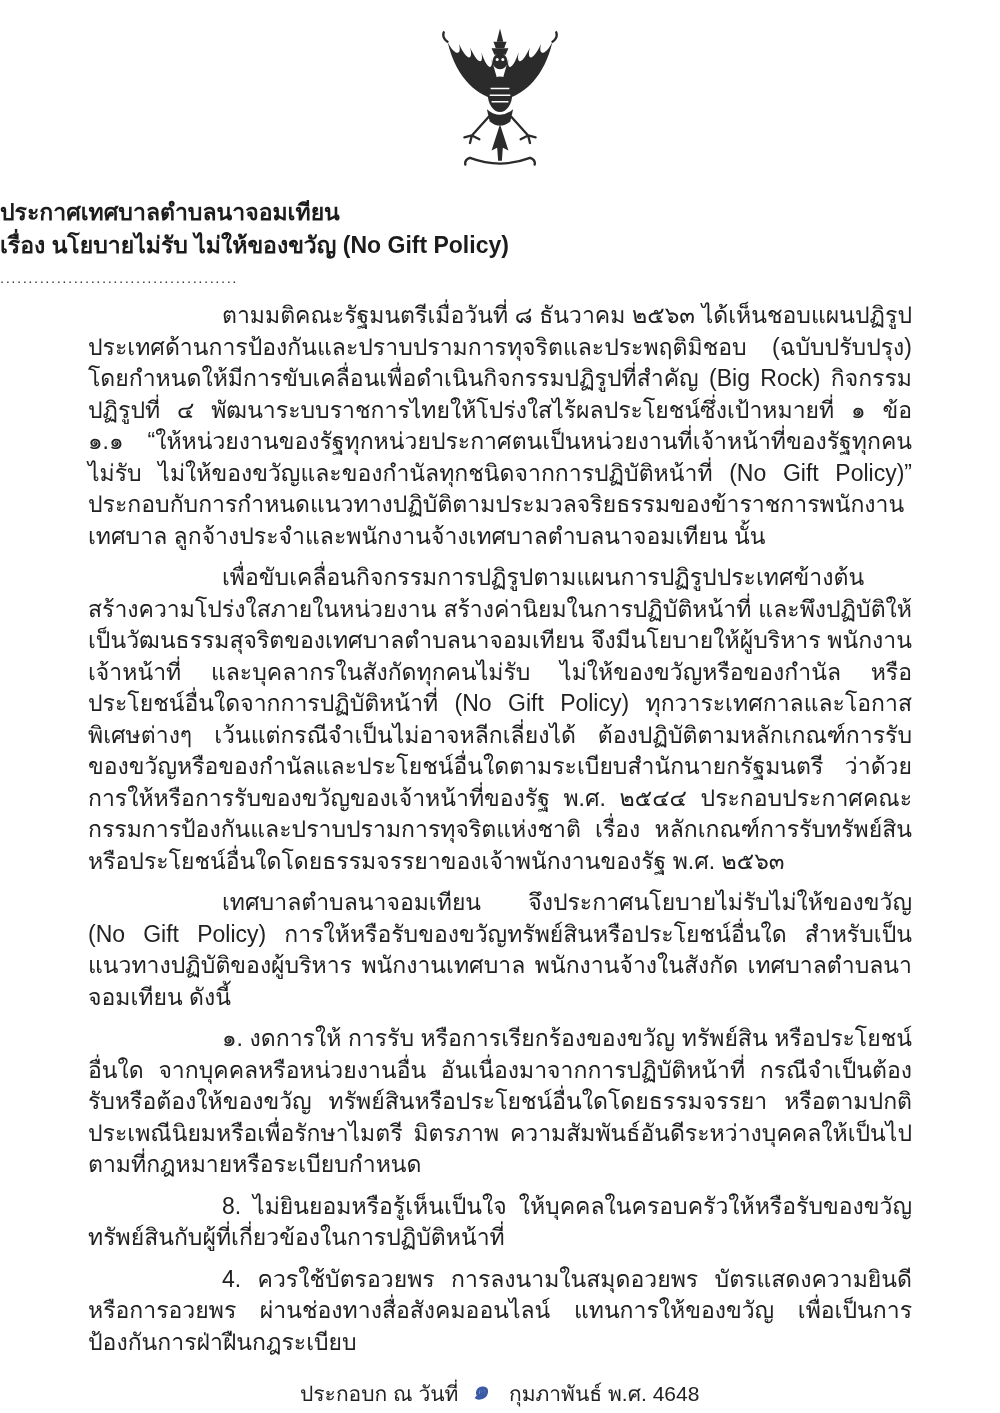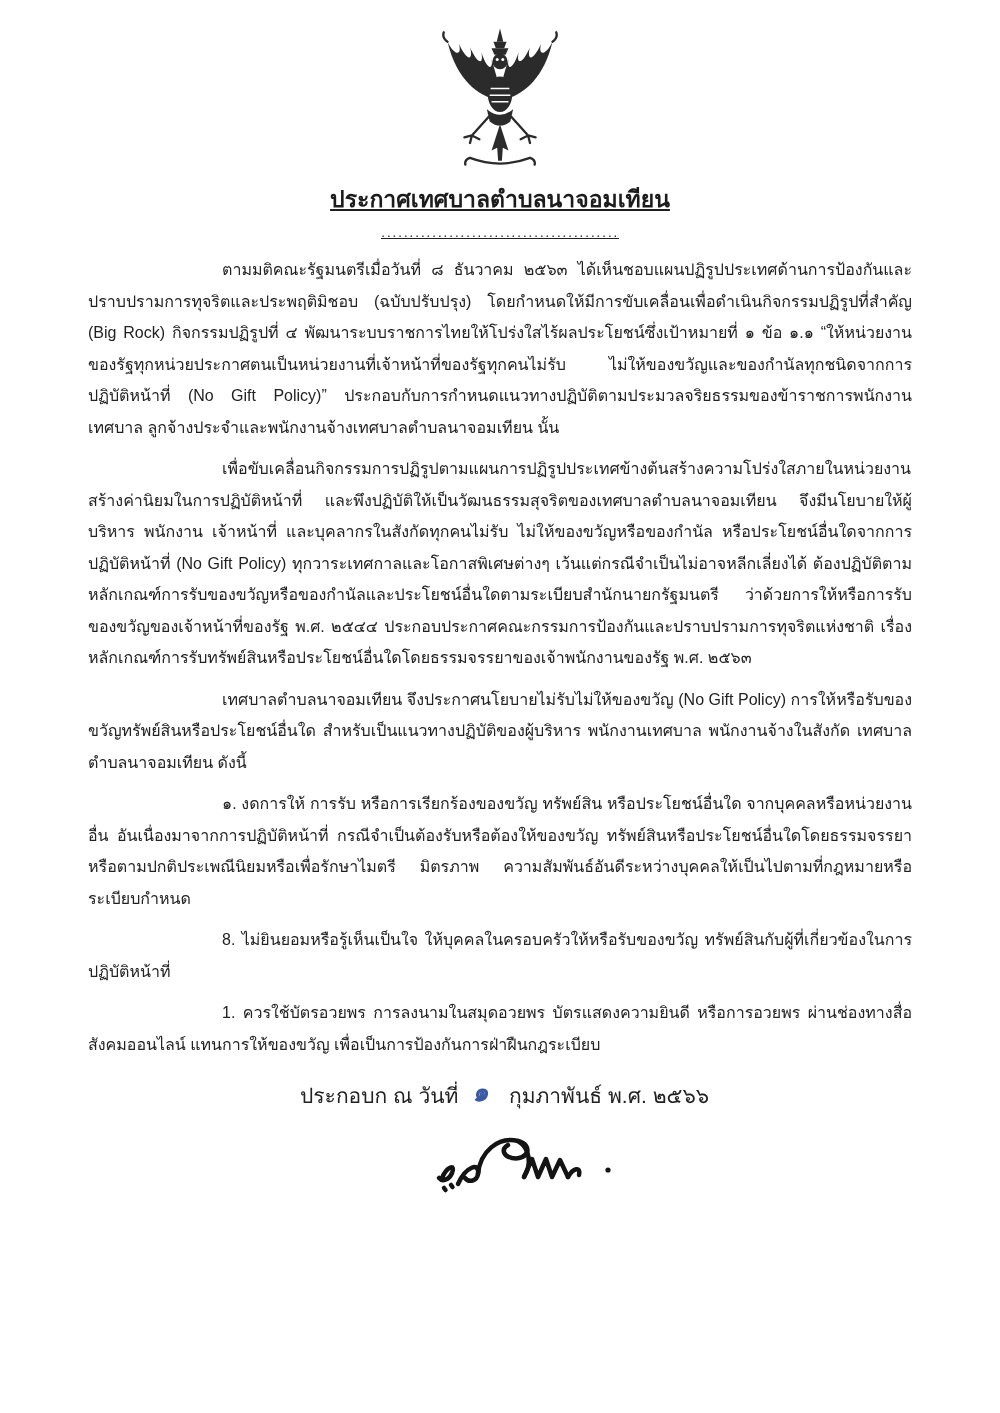--- a/index.html
+++ b/index.html
@@ -4,26 +4,26 @@
 <style>
   html,body{margin:0;padding:0;background:#e8e8e8;}
   .page{
     width:1000px;height:1413px;margin:0 auto;background:#ffffff;
     position:relative;overflow:hidden;
     font-family:"Liberation Sans", sans-serif;
     color:#1f1f1f;
   }
   .emblem-wrap{width:100%;text-align:center;padding-top:26px;}
   .emblem-wrap svg{display:inline-block;}
-  .title-block{text-align:center;margin-top:11px;text-decoration:underline;}
+  .title-block{text-align:left;margin-top:24px;}
   .title-line{font-size:23px;font-weight:600;line-height:33px;color:#1c1c1c;}
   .divider-dots{font-size:15px;letter-spacing:1.5px;color:#3a3a3a;line-height:20px;margin-top:6px;}
   .doc-body{padding:0 88px;margin-top:12px;}
   .para{
-    font-size:16px;line-height:31.5px;margin:10px 0 0 0;
+    font-size:23px;line-height:31.5px;margin:10px 0 0 0;
     text-align:justify;text-indent:134px;color:#222;
   }
   .date-line{
     margin-top:18px;padding-left:212px;font-size:21px;line-height:32px;color:#222;
     white-space:pre-wrap;
   }
   .hand-day{
     color:#3b5aa5;font-size:26px;font-style:italic;font-weight:600;
     display:inline-block;transform:rotate(-6deg) translateY(-2px);
     margin:0 20px 0 14px;
@@ -77,32 +77,33 @@
 
       <path class="g" d="M80,104 L71,132 L77,129 L78,143 L82,143 L83,129 L89,132 Z"></path>
 
       <path class="gs" d="M48,140 Q80,152 112,140"></path>
       <path class="gs" d="M48,140 q-6,2 -5,7 M112,140 q6,2 5,7"></path>
     </svg>
   </div>
 
   <div class="title-block">
     <div class="title-line">ประกาศเทศบาลตำบลนาจอมเทียน</div>
+    <div class="title-line">เรื่อง นโยบายไม่รับ ไม่ให้ของขวัญ (No Gift Policy)</div>
     <div class="divider-dots">..........................................</div>
   </div>
 
   <div class="doc-body">
     <p class="para">ตามมติคณะรัฐมนตรีเมื่อวันที่ ๘ ธันวาคม ๒๕๖๓ ได้เห็นชอบแผนปฏิรูปประเทศด้านการป้องกันและปราบปรามการทุจริตและประพฤติมิชอบ (ฉบับปรับปรุง) โดยกำหนดให้มีการขับเคลื่อนเพื่อดำเนินกิจกรรมปฏิรูปที่สำคัญ (Big Rock) กิจกรรมปฏิรูปที่ ๔ พัฒนาระบบราชการไทยให้โปร่งใสไร้ผลประโยชน์ซึ่งเป้าหมายที่ ๑ ข้อ ๑.๑ “ให้หน่วยงานของรัฐทุกหน่วยประกาศตนเป็นหน่วยงานที่เจ้าหน้าที่ของรัฐทุกคนไม่รับ ไม่ให้ของขวัญและของกำนัลทุกชนิดจากการปฏิบัติหน้าที่ (No Gift Policy)” ประกอบกับการกำหนดแนวทางปฏิบัติตามประมวลจริยธรรมของข้าราชการพนักงานเทศบาล ลูกจ้างประจำและพนักงานจ้างเทศบาลตำบลนาจอมเทียน นั้น</p>
     <p class="para">เพื่อขับเคลื่อนกิจกรรมการปฏิรูปตามแผนการปฏิรูปประเทศข้างต้นสร้างความโปร่งใสภายในหน่วยงาน สร้างค่านิยมในการปฏิบัติหน้าที่ และพึงปฏิบัติให้เป็นวัฒนธรรมสุจริตของเทศบาลตำบลนาจอมเทียน จึงมีนโยบายให้ผู้บริหาร พนักงาน เจ้าหน้าที่ และบุคลากรในสังกัดทุกคนไม่รับ ไม่ให้ของขวัญหรือของกำนัล หรือประโยชน์อื่นใดจากการปฏิบัติหน้าที่ (No Gift Policy) ทุกวาระเทศกาลและโอกาสพิเศษต่างๆ เว้นแต่กรณีจำเป็นไม่อาจหลีกเลี่ยงได้ ต้องปฏิบัติตามหลักเกณฑ์การรับของขวัญหรือของกำนัลและประโยชน์อื่นใดตามระเบียบสำนักนายกรัฐมนตรี ว่าด้วยการให้หรือการรับของขวัญของเจ้าหน้าที่ของรัฐ พ.ศ. ๒๕๔๔ ประกอบประกาศคณะกรรมการป้องกันและปราบปรามการทุจริตแห่งชาติ เรื่อง หลักเกณฑ์การรับทรัพย์สินหรือประโยชน์อื่นใดโดยธรรมจรรยาของเจ้าพนักงานของรัฐ พ.ศ. ๒๕๖๓</p>
     <p class="para">เทศบาลตำบลนาจอมเทียน จึงประกาศนโยบายไม่รับไม่ให้ของขวัญ (No Gift Policy) การให้หรือรับของขวัญทรัพย์สินหรือประโยชน์อื่นใด สำหรับเป็นแนวทางปฏิบัติของผู้บริหาร พนักงานเทศบาล พนักงานจ้างในสังกัด เทศบาลตำบลนาจอมเทียน ดังนี้</p>
     <p class="para">๑. งดการให้ การรับ หรือการเรียกร้องของขวัญ ทรัพย์สิน หรือประโยชน์อื่นใด จากบุคคลหรือหน่วยงานอื่น อันเนื่องมาจากการปฏิบัติหน้าที่ กรณีจำเป็นต้องรับหรือต้องให้ของขวัญ ทรัพย์สินหรือประโยชน์อื่นใดโดยธรรมจรรยา หรือตามปกติประเพณีนิยมหรือเพื่อรักษาไมตรี มิตรภาพ ความสัมพันธ์อันดีระหว่างบุคคลให้เป็นไปตามที่กฎหมายหรือระเบียบกำหนด</p>
     <p class="para">8. ไม่ยินยอมหรือรู้เห็นเป็นใจ ให้บุคคลในครอบครัวให้หรือรับของขวัญ ทรัพย์สินกับผู้ที่เกี่ยวข้องในการปฏิบัติหน้าที่</p>
-    <p class="para">1. ควรใช้บัตรอวยพร การลงนามในสมุดอวยพร บัตรแสดงความยินดี หรือการอวยพร ผ่านช่องทางสื่อสังคมออนไลน์ แทนการให้ของขวัญ เพื่อเป็นการป้องกันการฝ่าฝืนกฎระเบียบ</p>
+    <p class="para">4. ควรใช้บัตรอวยพร การลงนามในสมุดอวยพร บัตรแสดงความยินดี หรือการอวยพร ผ่านช่องทางสื่อสังคมออนไลน์ แทนการให้ของขวัญ เพื่อเป็นการป้องกันการฝ่าฝืนกฎระเบียบ</p>
 
-    <div class="date-line"><span>ประกอบก ณ วันที่</span><span class="hand-day">๑</span><span>กุมภาพันธ์ พ.ศ. ๒๕๖๖</span></div>
+    <div class="date-line"><span>ประกอบก ณ วันที่</span><span class="hand-day">๑</span><span>กุมภาพันธ์ พ.ศ. 4648</span></div>
 
     <div class="sign-block">
       <svg class="signature-svg" width="240" height="96" viewBox="0 0 240 96" aria-hidden="true">
         <g fill="none" stroke="#141414" stroke-width="4.5" stroke-linecap="round" stroke-linejoin="round">
 
           <path d="M20,60 c5,-12 14,-14 10,-5 c-3,7 -10,9 -13,5"></path>
           <path d="M22,70 l1.5,2 M29,67 l1.5,2"></path>
 
           <path d="M36,66 c8,-18 22,-22 20,-10 c-1,7 -9,9 -13,4"></path>
           <path d="M56,56 c2,-22 20,-38 40,-33 c16,4 10,20 -6,17 c-9,-2 -11,-9 -4,-13"></path>

